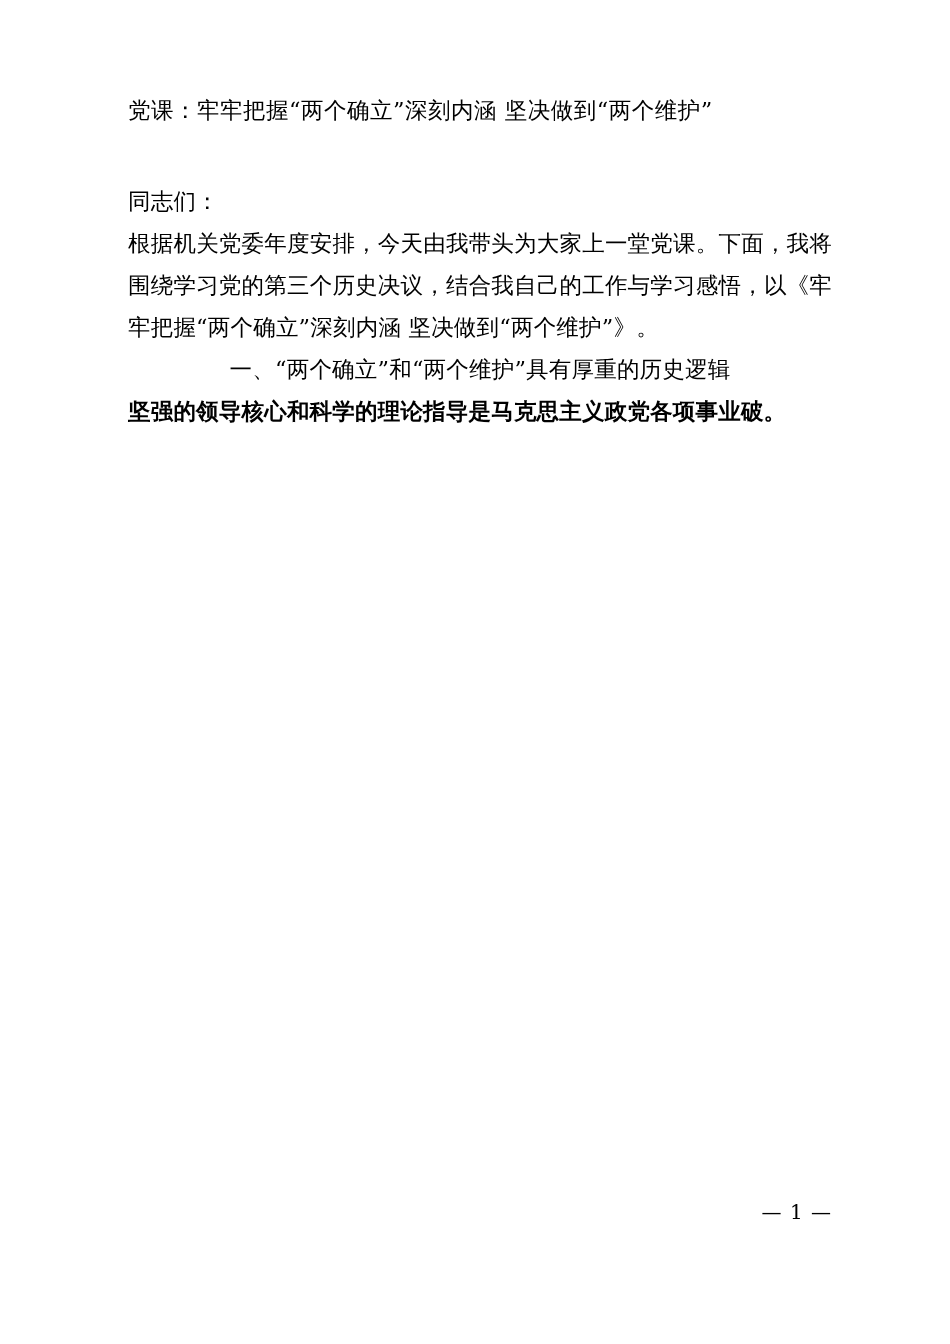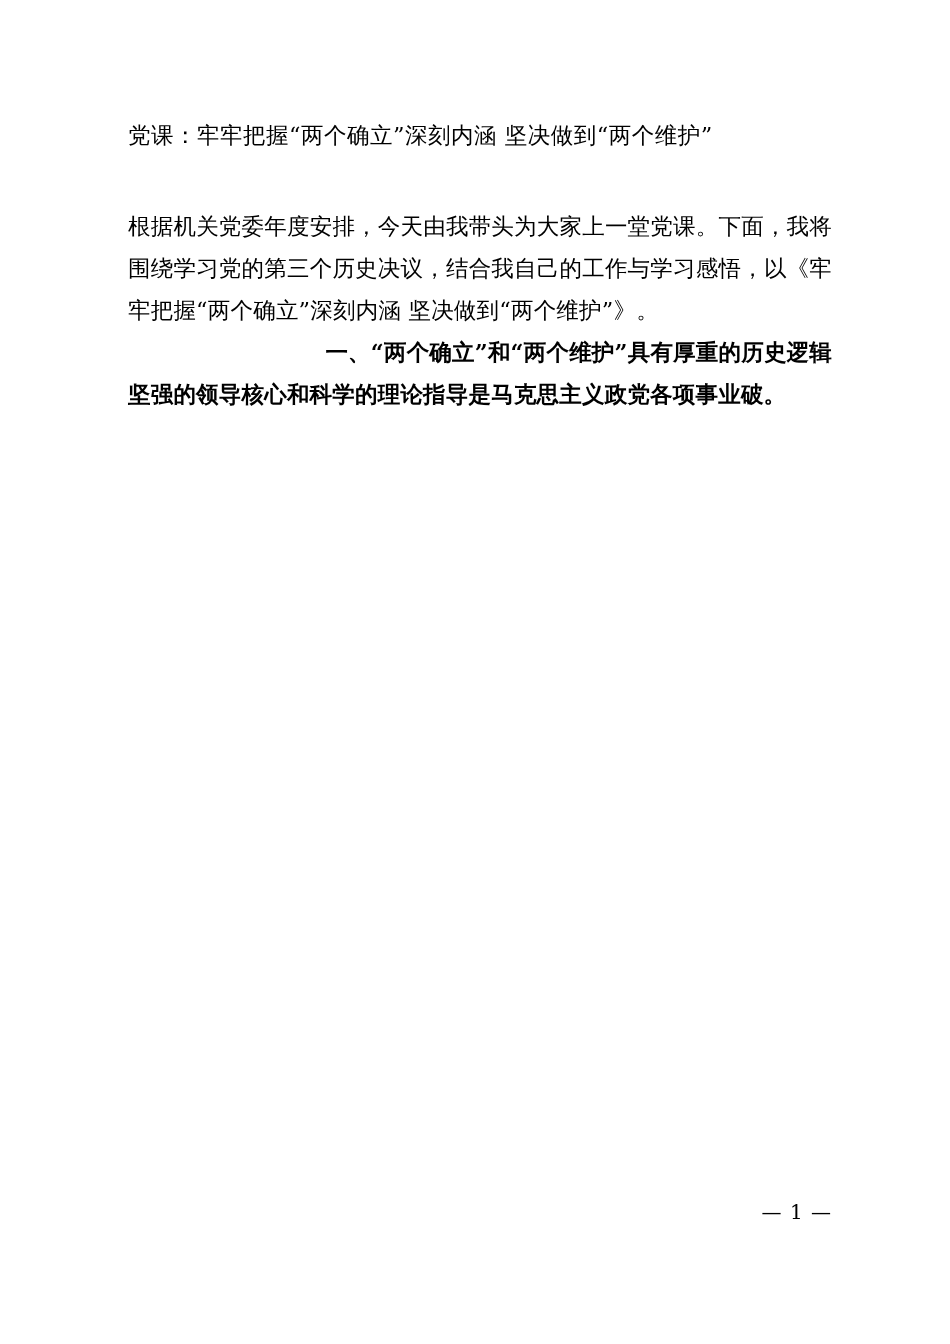--- a/index.html
+++ b/index.html
@@ -12,21 +12,21 @@
     height: 1344px;
     font-family: "DejaVu Serif", "Liberation Serif", serif;
     color: #000000;
     position: relative;
     overflow: hidden;
   }
   .page {
     width: 950px;
     height: 1344px;
     box-sizing: border-box;
-    padding: 117px 118px 40px 128px;
+    padding: 92px 118px 40px 128px;
     position: relative;
   }
   .doc-title {
     font-size: 22.5px;
     line-height: 1.6;
     letter-spacing: 0.5px;
     margin: 0 0 52px 0;
     font-weight: 400;
     white-space: nowrap;
   }
@@ -35,42 +35,43 @@
     line-height: 42px;
     margin: 0;
     text-align: justify;
     text-justify: inter-ideograph;
     letter-spacing: 0.2px;
   }
   .para.salutation {
     text-align: left;
   }
   .para.heading {
-    font-weight: bold;
-    text-align: right;
+    font-weight: normal;
+    text-align: center;
   }
   .para.bold-lead {
     font-weight: bold;
     text-align: justify;
   }
   .page-number {
     position: absolute;
     right: 118px;
     bottom: 120px;
     font-size: 20px;
     letter-spacing: 1px;
   }
 </style>
 </head>
 <body>
 
 <div class="page">
 
   <h1 class="doc-title">党课：牢牢把握“两个确立”深刻内涵 坚决做到“两个维护”</h1>
 
+  <p class="para salutation">同志们：</p>
 
   <p class="para">根据机关党委年度安排，今天由我带头为大家上一堂党课。下面，我将围绕学习党的第三个历史决议，结合我自己的工作与学习感悟，以《牢牢把握“两个确立”深刻内涵 坚决做到“两个维护”》。</p>
 
 
   <p class="para heading">一、“两个确立”和“两个维护”具有厚重的历史逻辑</p>
 
   <p class="para bold-lead">坚强的领导核心和科学的理论指导是马克思主义政党各项事业破。</p>
 
 
   <div class="page-number">— 1 —</div>

